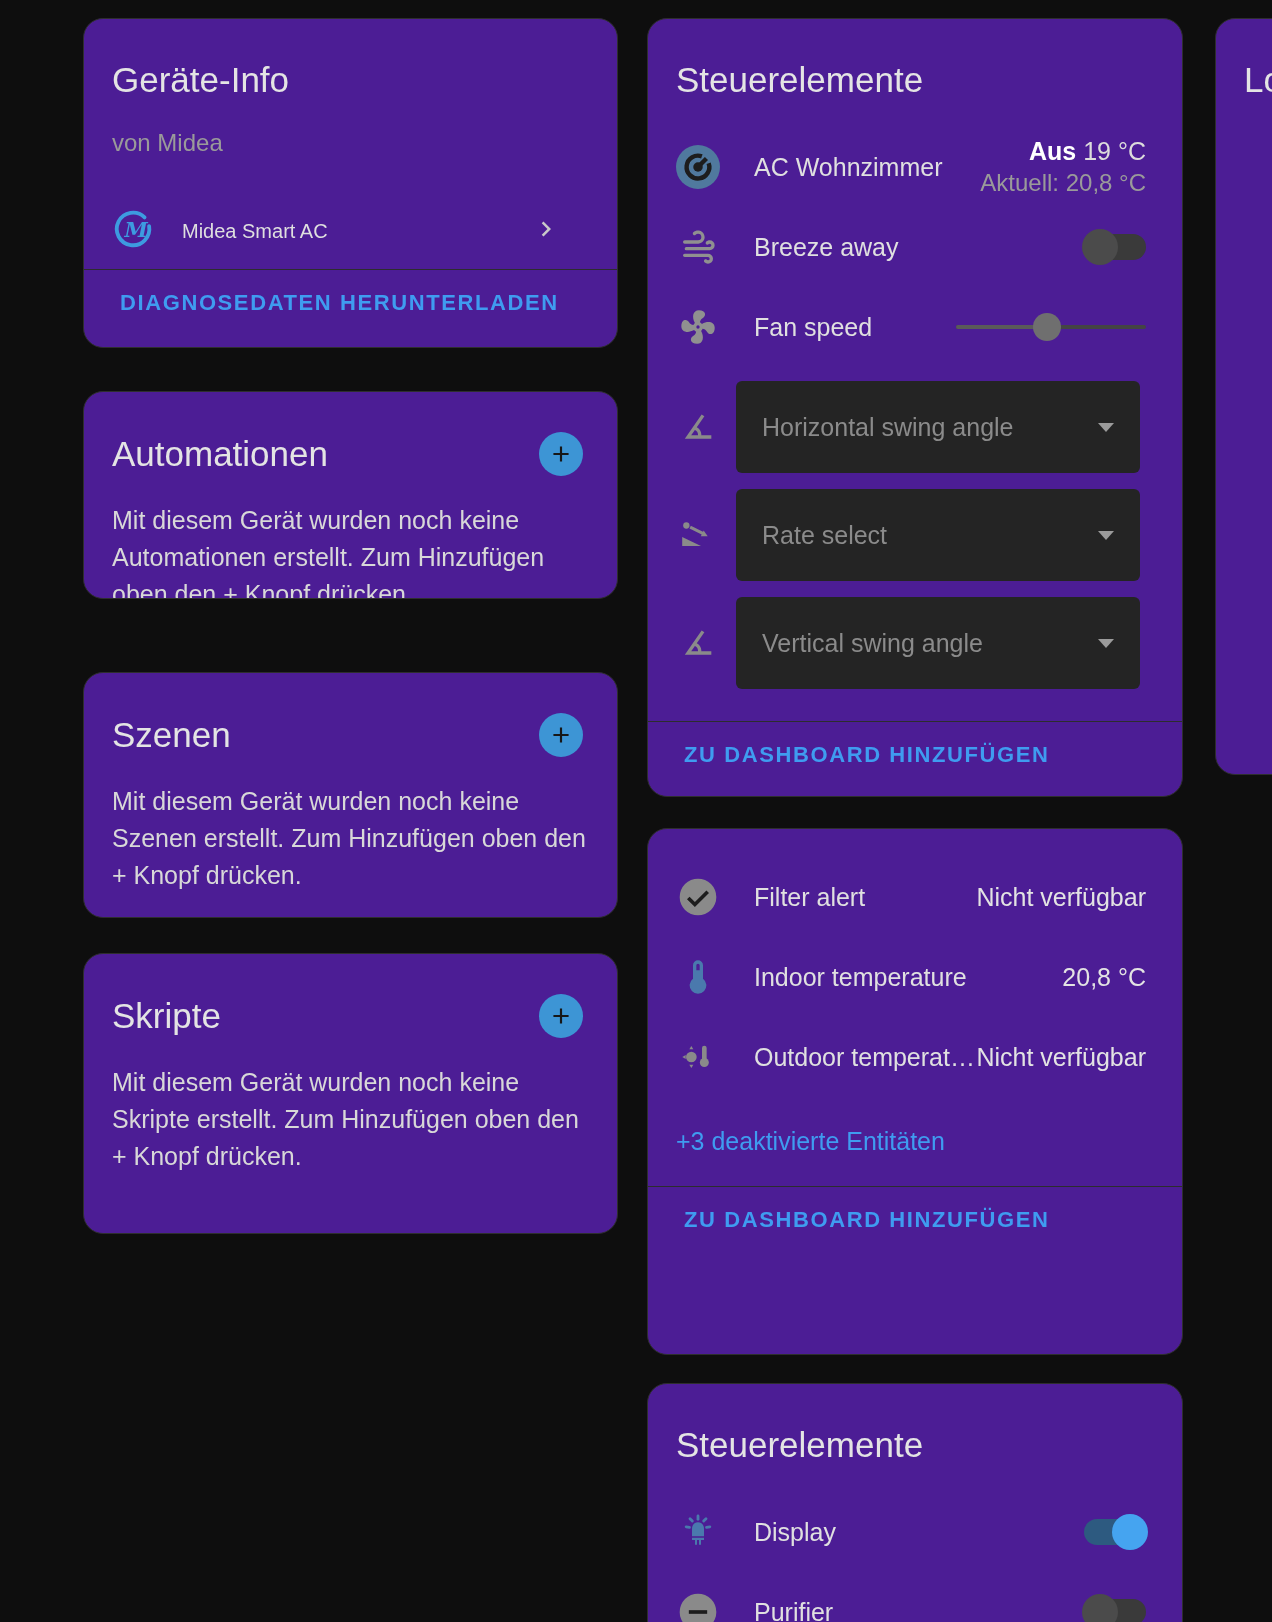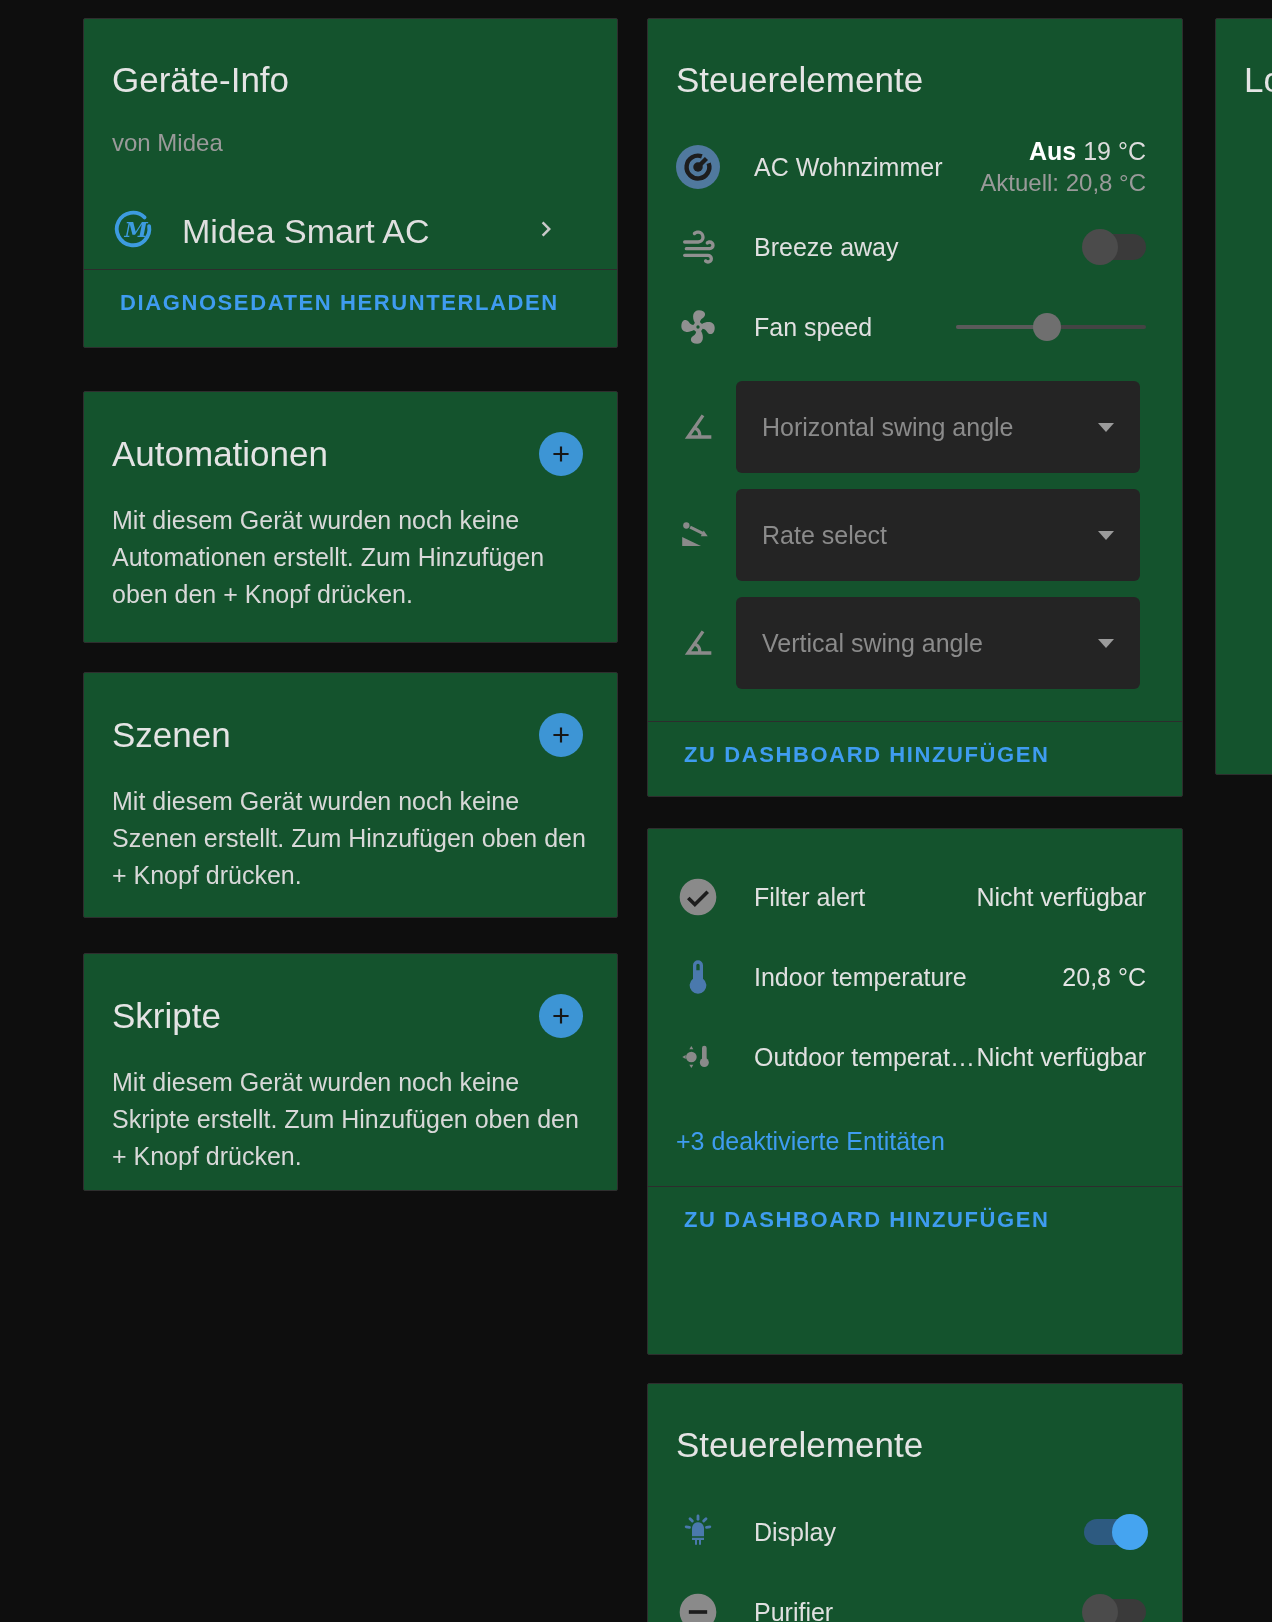--- a/index.html
+++ b/index.html
@@ -1,31 +1,31 @@
 <!DOCTYPE html>
 <html><head>
 <meta charset="utf-8">
 <style>
   html,body{margin:0;padding:0;background:#0e0e0e;}
   body{position:relative;width:1272px;height:1622px;overflow:hidden;
        font-family:"Liberation Sans",sans-serif;color:#d6d6d6;}
-  .card{position:absolute;background:#14532d;border:1px solid #2e2e2e;
-        border-radius:2px;box-sizing:border-box;overflow:hidden;}
+  .card{position:absolute;background:#4c1d95;border:1px solid #2e2e2e;
+        border-radius:20px;box-sizing:border-box;overflow:hidden;}
   .card-title{margin:40px 28px 0;font-size:35px;line-height:42px;font-weight:400;color:#e4e4e4;}
   .subtitle{margin:28px 28px 0;font-size:24px;color:#9a9a9a;}
   .header-row{display:flex;justify-content:space-between;align-items:center;margin:40px 34px 0 28px;}
   .header-row .card-title{margin:0;}
   .plus-btn{width:44px;height:44px;border-radius:50%;background:#3d95d5;
             display:flex;align-items:center;justify-content:center;flex:0 0 auto;cursor:pointer;}
   .body-text{margin:26px 28px 0;font-size:25px;line-height:37px;color:#d8d8d8;}
   .divider{border-top:1px solid #2d2d2d;margin-top:0;}
   .action-row{padding:20px 36px 0;}
   .action-link{font-size:22px;font-weight:700;letter-spacing:1.6px;color:#3f9cf0;cursor:pointer;}
   .device-row{display:flex;align-items:center;margin:50px 28px 0;height:48px;cursor:pointer;}
-  .device-name{margin-left:28px;font-size:34px;color:#dfdfdf;}
+  .device-name{margin-left:28px;font-size:20px;color:#dfdfdf;}
   .device-row .chev{margin-left:auto;margin-right:28px;}
   .row{display:flex;align-items:center;height:80px;padding:0 36px 0 28px;}
   .row .icon{width:44px;height:44px;flex:0 0 auto;display:flex;align-items:center;justify-content:center;}
   .row .label{margin-left:34px;font-size:25px;color:#e0e0e0;}
   .row .right{margin-left:auto;text-align:right;}
   .state-line{font-size:25px;color:#dcdcdc;line-height:31px;}
   .state-line .b{font-weight:700;color:#ffffff;}
   .state-secondary{font-size:24px;color:#9a9a9a;line-height:31px;}
   .value{font-size:25px;color:#e3e3e3;}
   
@@ -68,21 +68,21 @@
           <path fill="#c9c9c9" d="M8.59,16.58L13.17,12L8.59,7.41L10,6L16,12L10,18L8.59,16.58Z"></path>
         </svg>
     </span>
   </div>
   <div class="divider mt14"></div>
   <div class="action-row">
     <span class="action-link">DIAGNOSEDATEN HERUNTERLADEN</span>
   </div>
 </section>
 
-<section class="card" style="left:83px;top:391px;width:535px;height:252px;">
+<section class="card" style="left:83px;top:391px;width:535px;height:208px;">
   <div class="header-row">
     <h2 class="card-title">Automationen</h2>
     <span class="plus-btn">
       <svg viewBox="0 0 24 24" width="26" height="26">
           <path fill="#171717" d="M19,13H13V19H11V13H5V11H11V5H13V11H19V13Z"></path>
         </svg>
     </span>
   </div>
   <p class="body-text">Mit diesem Gerät wurden noch keine Automationen erstellt. Zum Hinzufügen oben den + Knopf drücken.</p>
 </section>
@@ -92,21 +92,21 @@
     <h2 class="card-title">Szenen</h2>
     <span class="plus-btn">
       <svg viewBox="0 0 24 24" width="26" height="26">
           <path fill="#171717" d="M19,13H13V19H11V13H5V11H11V5H13V11H19V13Z"></path>
         </svg>
     </span>
   </div>
   <p class="body-text">Mit diesem Gerät wurden noch keine Szenen erstellt. Zum Hinzufügen oben den + Knopf drücken.</p>
 </section>
 
-<section class="card" style="left:83px;top:953px;width:535px;height:238px;">
+<section class="card" style="left:83px;top:953px;width:535px;height:281px;">
   <div class="header-row">
     <h2 class="card-title">Skripte</h2>
     <span class="plus-btn">
       <svg viewBox="0 0 24 24" width="26" height="26">
           <path fill="#171717" d="M19,13H13V19H11V13H5V11H11V5H13V11H19V13Z"></path>
         </svg>
     </span>
   </div>
   <p class="body-text">Mit diesem Gerät wurden noch keine Skripte erstellt. Zum Hinzufügen oben den + Knopf drücken.</p>
 </section>

